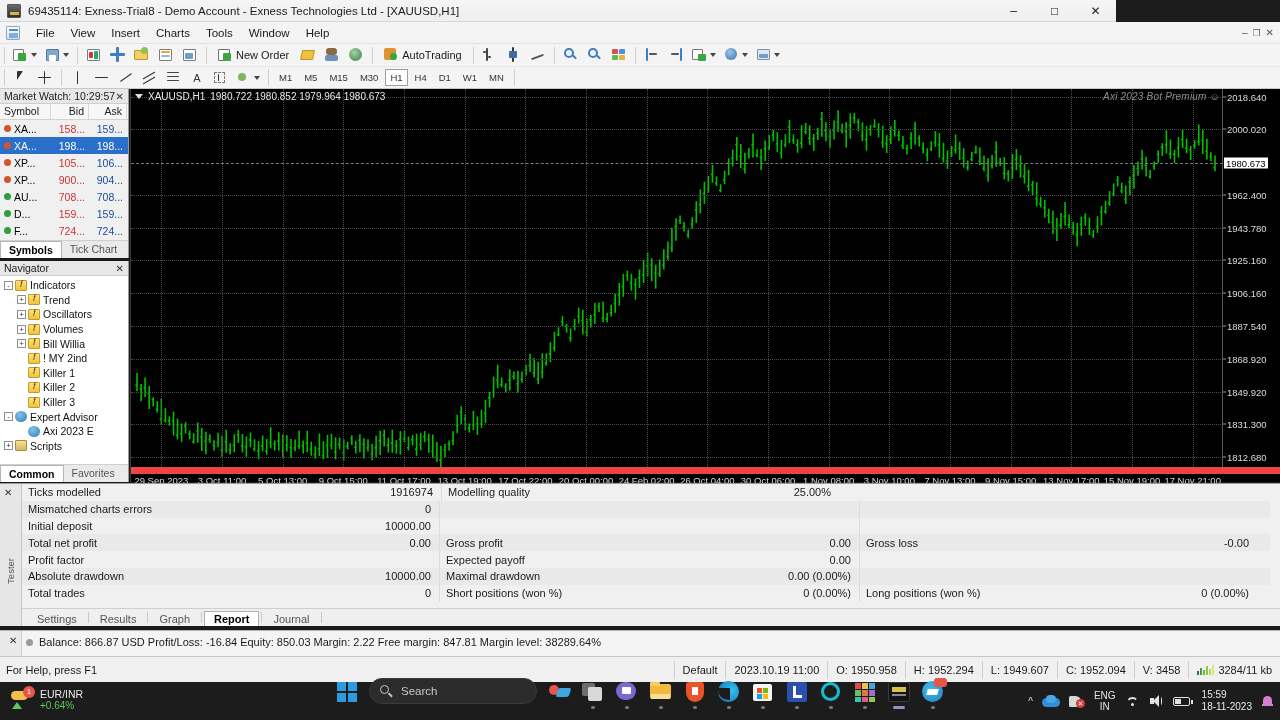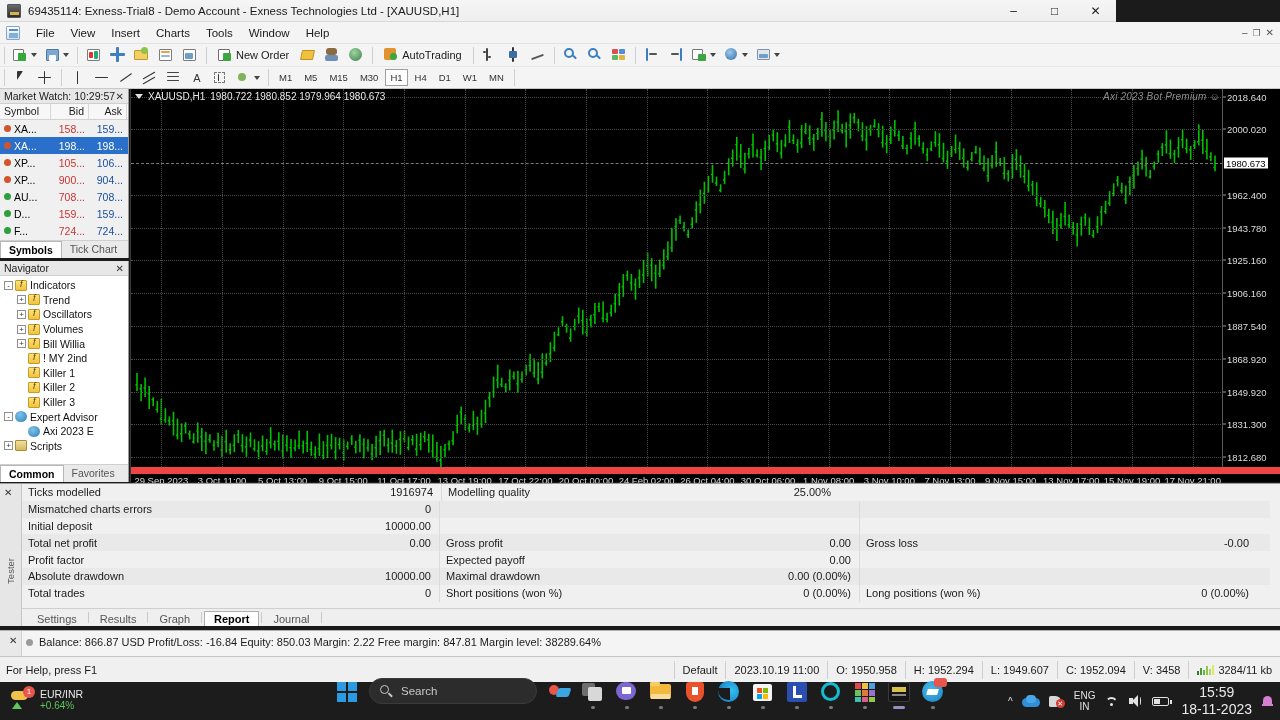--- a/index.html
+++ b/index.html
@@ -233,21 +233,21 @@
   }
   .minidot::after {
     content:""; position:absolute; left:50%; bottom:-5px; transform:translateX(-50%);
     width:4px; height:3px; border-radius:2px; background:#7a7a7a;
   }
   .searchbox {
     width:168px; height:26px; border-radius:14px; background:#2c2c2c; border:1px solid #3a3a3a;
     display:flex; align-items:center; gap:8px; padding:0 10px; color:#c8c8c8; font-size:11.5px;
   }
   .tray { position:absolute; right:6px; top:0; height:38px; display:flex; align-items:center; gap:9px; color:#e2e2e2; font-size:10px; }
-  .tray-clock { text-align:center; line-height:1.25; font-size:14px; color:#eaeaea; }
+  .tray-clock { text-align:left; line-height:1.25; font-size:10px; color:#eaeaea; }
 </style>
 </head>
 <body>
 
 <div id="app">
 
   <div class="titlebar">
     <div class="tb-appicon"></div>
     <div class="tb-title">69435114: Exness-Trial8 - Demo Account - Exness Technologies Ltd - [XAUUSD,H1]</div>
     <div class="tb-btns">

